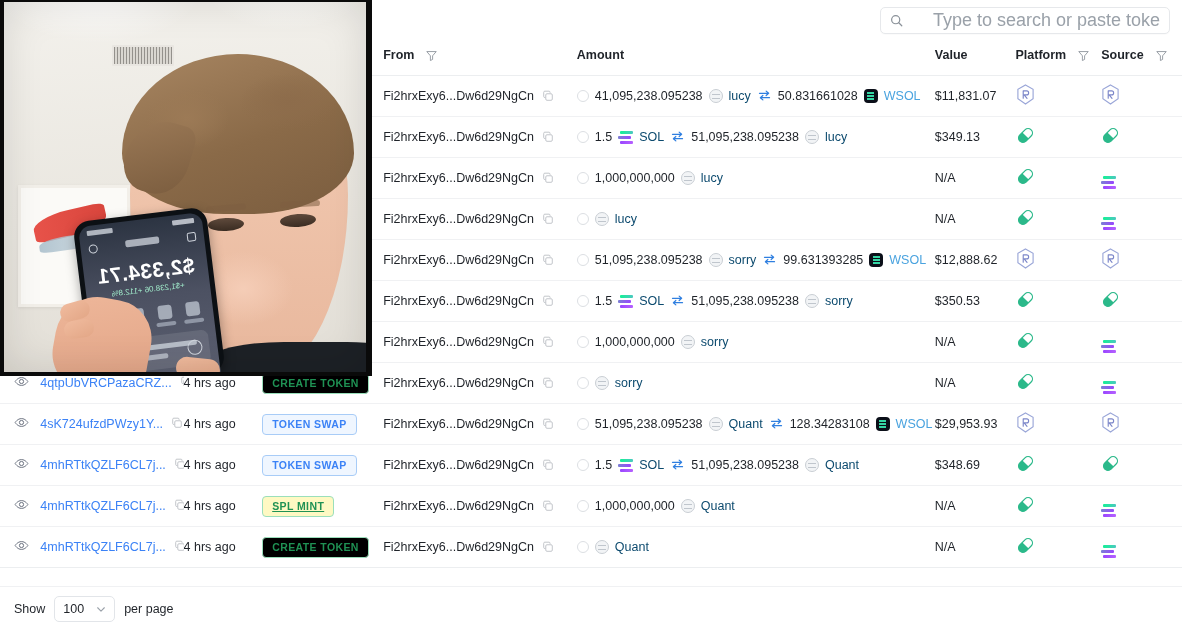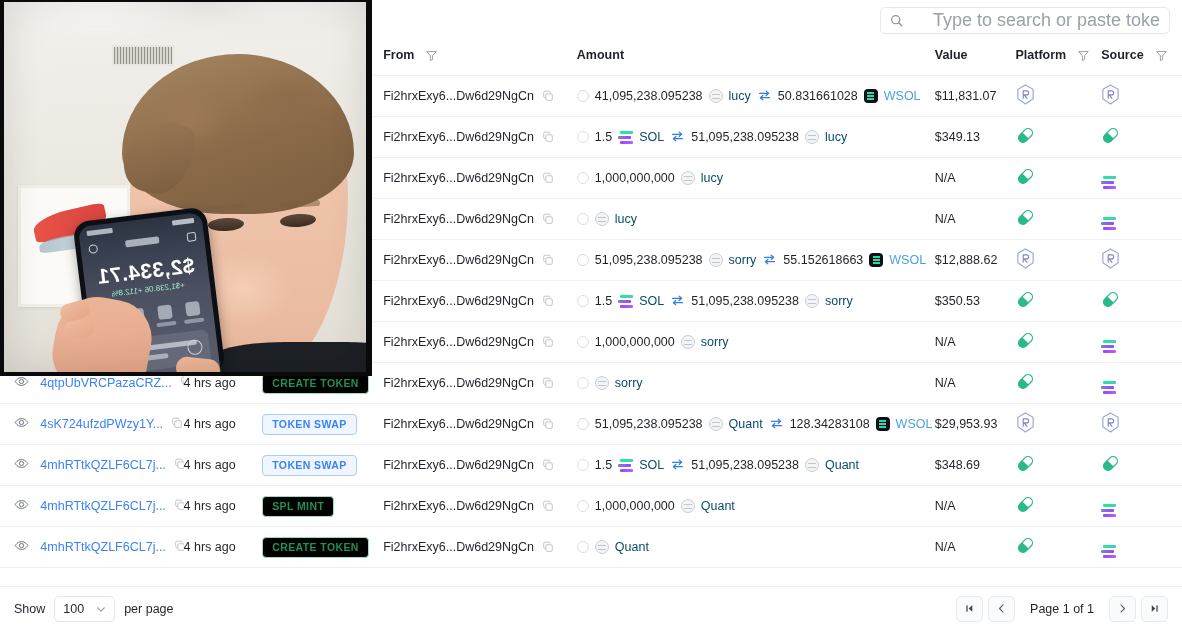--- a/index.html
+++ b/index.html
@@ -60,21 +60,21 @@
   .time-txt { color: #1f2329; }
 
   .badge {
     display: inline-flex; align-items: center; justify-content: center;
     height: 21px; padding: 0 9px; border-radius: 4px;
     font-size: 10.5px; font-weight: bold; letter-spacing: .4px;
     border: 1px solid; cursor: pointer; white-space: nowrap;
   }
   .badge.create { color: #1f9254; background: #000000; border-color: #9adfbb; }
   .badge.swap   { color: #3b82f6; background: #eff6ff; border-color: #a8ccf7; }
-  .badge.mint   { color: #1f9254; background: #000000; border-color: #9adfbb; }
+  .badge.mint   { color: #1f9254; background: #fef9c3; border-color: #9adfbb; text-decoration: underline; }
 
   .from-cell { display: flex; align-items: center; gap: 8px; }
   .amt-cell  { display: flex; align-items: center; gap: 6px; }
   .num { color: #1f2329; }
   .tok { color: #0c4a6e; cursor: pointer; }
   .tok.wsol { color: #4aa3df; }
   .swap-arrow { color: #2f7fe0; font-size: 13px; padding: 0 1px; }
   .val-txt { color: #1f2329; }
 
   .icn { display: inline-flex; align-items: center; justify-content: center; flex: 0 0 auto; }
@@ -537,21 +537,21 @@
               </span>
               <span class="num">51,095,238.095238</span>
               <span class="icn">
                 <span class="coin"></span>
               </span>
               <span class="tok">sorry</span>
               <span class="swap-arrow"><svg width="13" height="11" viewBox="0 0 14 12">
                   <path d="M1.5 3.6h10M8.8 1.2l2.7 2.4-2.7 2.4" fill="none" stroke="#2f7fe0" stroke-width="1.3" stroke-linecap="round" stroke-linejoin="round"></path>
                   <path d="M12.5 8.4h-10M5.2 6l-2.7 2.4L5.2 10.8" fill="none" stroke="#2f7fe0" stroke-width="1.3" stroke-linecap="round" stroke-linejoin="round"></path>
                 </svg></span>
-              <span class="num">55.152618663</span>
+              <span class="num">99.631393285</span>
               <span class="icn">
                 <span class="wsolicn">
                   <i></i>
                 </span>
               </span>
               <span class="tok wsol">WSOL</span>
             </div>
           </td>
           <td class="c-value"><span class="val-txt">$12,888.62</span></td>
           <td class="c-plat"><span class="icn hexi">
@@ -1061,40 +1061,15 @@
       <span class="select-box">
         <span>100</span>
         <span class="icn">
           <svg width="10" height="10" viewBox="0 0 12 12">
               <path d="M2 4.5L6 8.5L10 4.5" fill="none" stroke="#9aa1a9" stroke-width="1.3" stroke-linecap="round" stroke-linejoin="round"></path>
             </svg>
         </span>
       </span>
       <span>per page</span>
     </div>
-    <div class="pager">
-      <span class="pg-btn">
-        <svg width="11" height="11" viewBox="0 0 14 14">
-            <rect x="3" y="3" width="1.6" height="8" fill="#3c4148"></rect>
-            <path d="M10.5 3L6 7l4.5 4z" fill="#3c4148"></path>
-          </svg>
-      </span>
-      <span class="pg-btn">
-        <svg width="11" height="11" viewBox="0 0 14 14">
-            <path d="M9 2.5L4.5 7L9 11.5" fill="none" stroke="#5a6068" stroke-width="1.4" stroke-linecap="round" stroke-linejoin="round"></path>
-          </svg>
-      </span>
-      <span class="pg-label">Page 1 of 1</span>
-      <span class="pg-btn">
-        <svg width="11" height="11" viewBox="0 0 14 14">
-            <path d="M5 2.5L9.5 7L5 11.5" fill="none" stroke="#5a6068" stroke-width="1.4" stroke-linecap="round" stroke-linejoin="round"></path>
-          </svg>
-      </span>
-      <span class="pg-btn">
-        <svg width="11" height="11" viewBox="0 0 14 14">
-            <rect x="9.4" y="3" width="1.6" height="8" fill="#3c4148"></rect>
-            <path d="M3.5 3L8 7l-4.5 4z" fill="#3c4148"></path>
-          </svg>
-      </span>
-    </div>
   </div>
 
 </div>
 
 </body></html>

